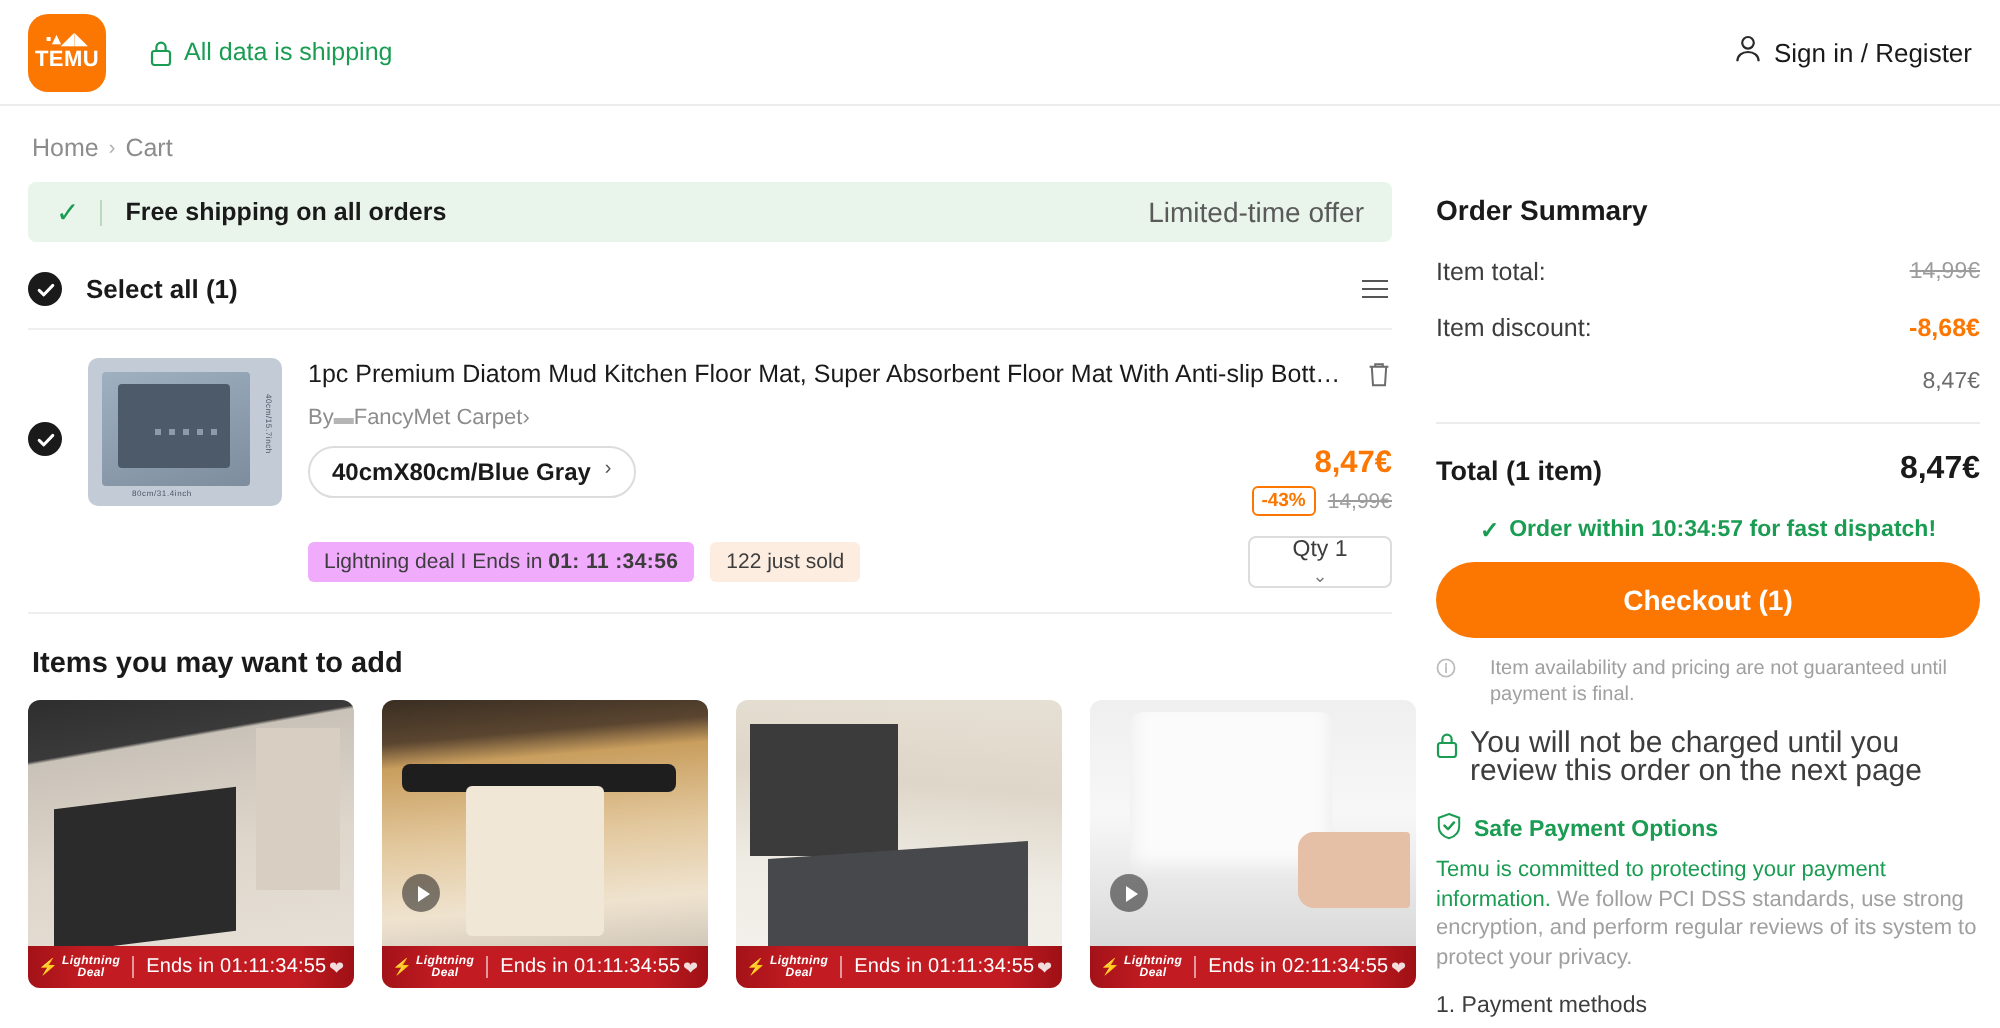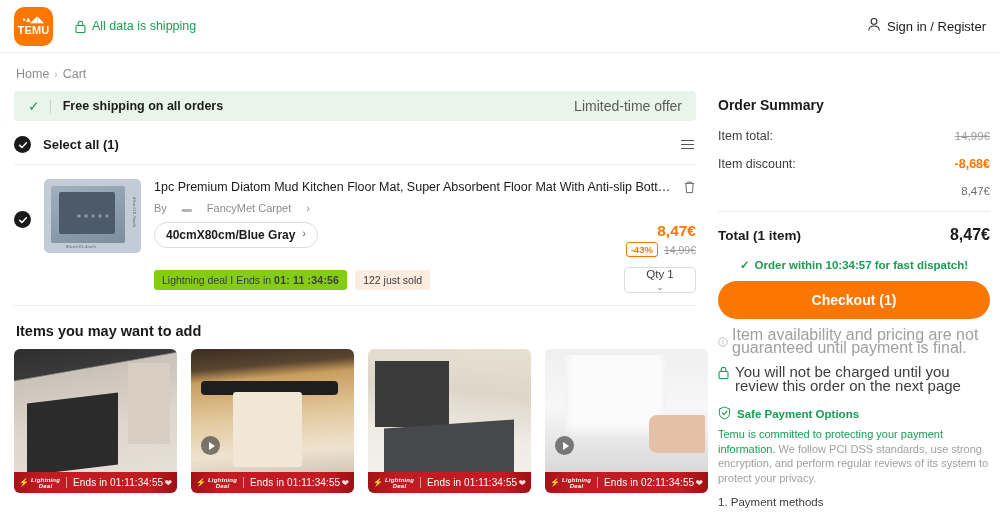--- a/index.html
+++ b/index.html
@@ -96,21 +96,21 @@
 
   .item-body { flex: 1 1 auto; margin-left: 13px; min-width: 0; }
   .item-titlerow { display: flex; align-items: flex-start; }
   .item-title {
     font-size: 12.5px; color: #1a1a1a; line-height: 16px;
     flex: 1 1 auto; overflow: hidden; white-space: nowrap;
     text-overflow: ellipsis; padding-right: 10px; cursor: pointer;
   }
   .trash { flex: 0 0 auto; color: #6b6b6b; cursor: pointer; margin-top: 1px; }
   .item-store {
-    display: flex; align-items: center; gap: 15px;
+    display: flex; align-items: center; gap: 0;
     font-size: 11px; color: #8c8c8c; margin-top: 4px; cursor: pointer;
   }
   .store-glyph { color: #b5b5b5; font-size: 10px; }
 
   .item-row2 { display: flex; align-items: flex-start; margin-top: 8px; }
   .variant {
     display: inline-flex; align-items: flex-start; gap: 7px;
     border: 1px solid #dcdcdc; border-radius: 16px;
     padding: 5px 11px; font-size: 12px; font-weight: 700;
     color: #1a1a1a; cursor: pointer; background: #fff;
@@ -121,21 +121,21 @@
   .price-now { font-size: 15.5px; font-weight: 700; color: #fb7701; line-height: 17px; }
   .price-sub { display: flex; align-items: center; gap: 6px; justify-content: flex-end; margin-top: 3px; }
   .disc-badge {
     border: 1px solid #fb7701; color: #fb7701; border-radius: 3px;
     font-size: 9.5px; font-weight: 700; padding: 1px 4px; line-height: 11px;
   }
   .price-old { font-size: 10.5px; color: #9c9c9c; text-decoration: line-through; }
 
   .item-row3 { display: flex; align-items: center; margin-top: 10px; }
   .tag-deal {
-    background: #84cc16; color: #3d3d3d; font-size: 10.5px;
+    background: #f0abfc; color: #3d3d3d; font-size: 10.5px;
     border-radius: 3px; padding: 4px 8px; white-space: nowrap;
   }
   .tag-deal b { font-weight: 700; letter-spacing: .2px; }
   .tag-sold {
     background: #fdece0; color: #3d3d3d; font-size: 10.5px;
     border-radius: 3px; padding: 4px 8px; margin-left: 8px; white-space: nowrap;
   }
   .row3-spacer { flex: 1 1 auto; }
   .qty {
     display: flex; align-items: center; justify-content: space-between;
@@ -206,21 +206,21 @@
   .os-total-val { font-size: 16px; font-weight: 700; }
   .dispatch {
     display: flex; align-items: center; justify-content: center; gap: 5px;
     color: #1a9c52; font-size: 11.5px; font-weight: 700; margin: 14px 0 9px 0;
   }
   .checkout {
     width: 100%; height: 38px; border: none; border-radius: 19px;
     background: #fb7701; color: #fff; font-size: 14px; font-weight: 700;
     cursor: pointer; font-family: "Liberation Sans", sans-serif;
   }
-  .note { display: flex; gap: 4px; margin-top: 9px; font-size: 16px; color: #a0a0a0; line-height: 13px; align-items: center; }
+  .note { display: flex; gap: 17px; margin-top: 9px; font-size: 10px; color: #a0a0a0; line-height: 13px; }
   .note .i { flex: 0 0 auto; margin-top: 1px; }
   .charge { display: flex; gap: 6px; margin-top: 11px; font-size: 15px; color: #3d3d3d; line-height: 14px; }
   .charge .i { flex: 0 0 auto; margin-top: 1px; }
   .safe-head { display: flex; align-items: center; gap: 6px; margin-top: 13px; color: #1a9c52; font-size: 11.5px; font-weight: 700; }
   .safe-body { font-size: 11px; line-height: 14.5px; margin-top: 5px; color: #a0a0a0; }
   .safe-body .hl { color: #1a9c52; }
   .pm-title { font-size: 11.5px; color: #3d3d3d; margin-top: 11px; }
 </style>
 </head>
 <body>

